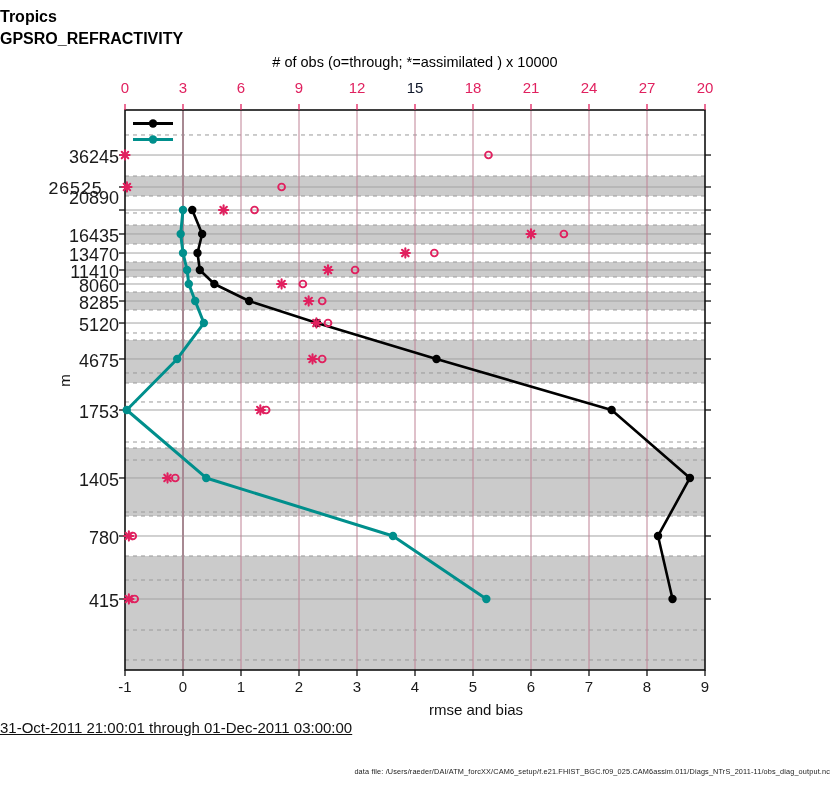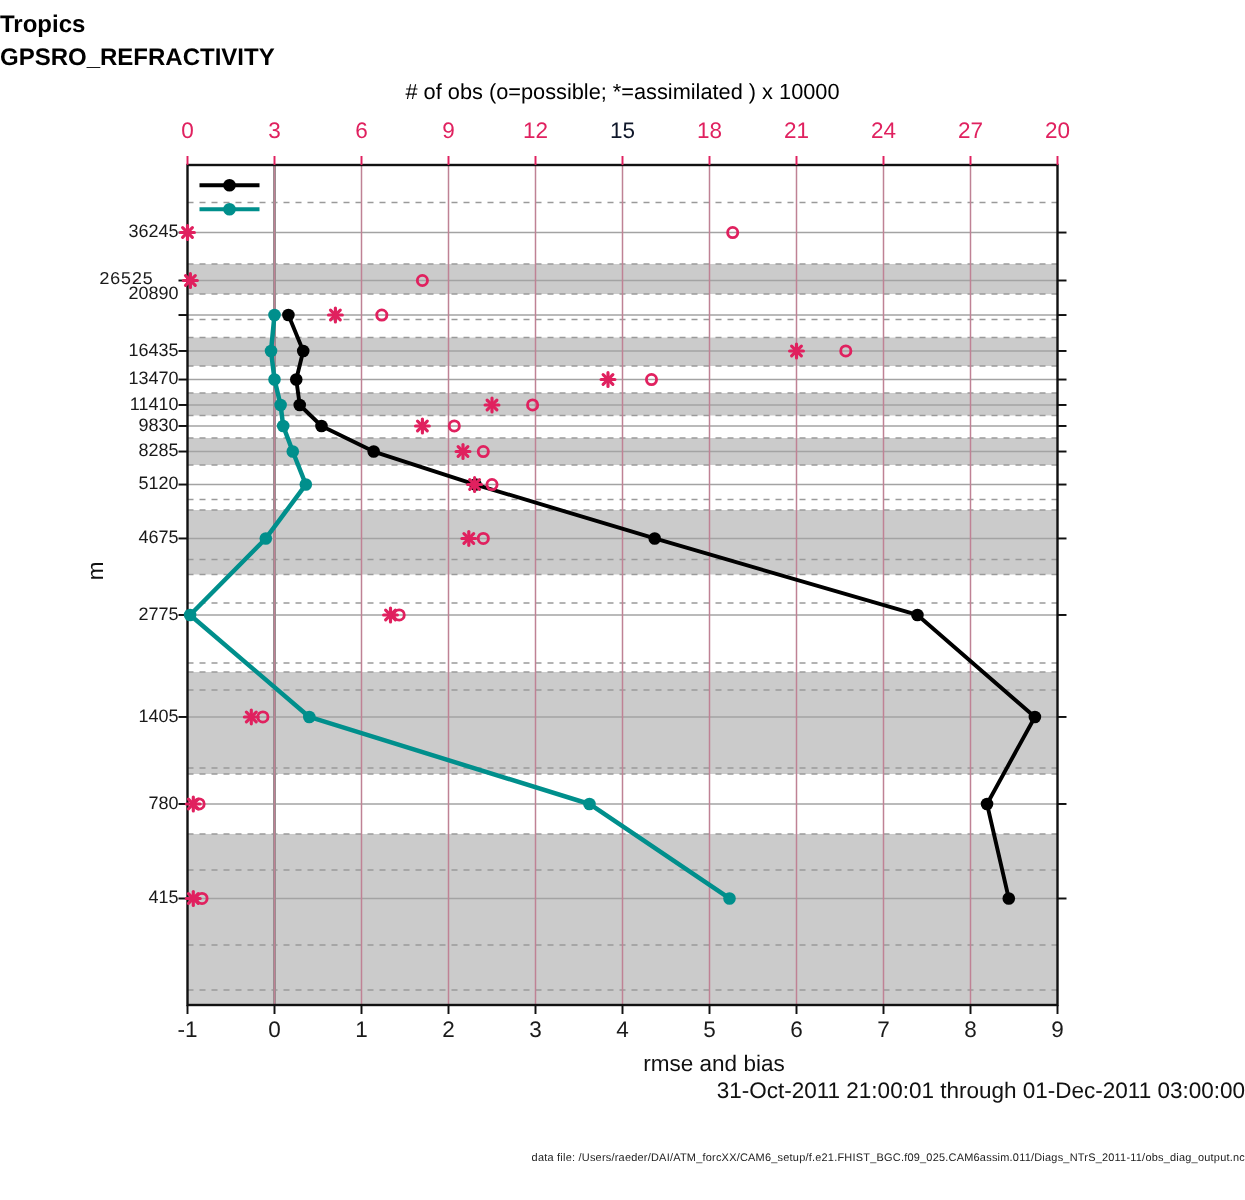--- a/index.html
+++ b/index.html
@@ -2,34 +2,34 @@
 <html><head>
 <meta charset="utf-8">
 <style>
   html,body{margin:0;padding:0;background:#ffffff;}
   body{width:830px;height:800px;position:relative;font-family:"Liberation Sans",sans-serif;overflow:hidden;}
   .abs{position:absolute;}
   .title{width:830px;font-weight:bold;font-size:16px;color:#000;}
   .obs-title{width:830px;text-align:center;font-size:14.5px;}
   .tick-label{font-size:15px;color:#1a1a1a;white-space:nowrap;}
   .top-tick{font-size:15px;text-align:center;width:44px;}
-  .ytick{width:72px;text-align:right;font-size:12px;color:#1a1a1a;}
+  .ytick{width:72px;text-align:right;font-size:18px;color:#1a1a1a;}
   .legend-text{font-size:13.5px;color:#0000f0;white-space:nowrap;}
   .xlabel{width:830px;text-align:center;font-size:15px;color:#111;}
-  .dateline{width:830px;text-align:right;font-size:15px;color:#111;}
+  .dateline{width:830px;text-align:left;font-size:15px;color:#111;text-decoration:underline;}
   .footer{width:830px;text-align:right;font-size:7.3px;color:#222;letter-spacing:0.15px;}
   .ylab{font-size:15px;color:#111;transform:rotate(-90deg);transform-origin:center;}
   svg{position:absolute;left:0;top:0;}
 </style>
 </head>
 <body>
 
 <div class="abs title" style="top:8px;left:0;">Tropics</div>
 <div class="abs title" style="top:30px;left:0;">GPSRO_REFRACTIVITY</div>
-<div class="abs obs-title" style="top:54px;left:0;"># of obs (o=possible; *=assimilated ) x 10000</div>
+<div class="abs obs-title" style="top:54px;left:0;"># of obs (o=through; *=assimilated ) x 10000</div>
 
 <div class="abs legend-text" style="left:178px;top:116px;">pr grand rmse = 2.9269</div>
 <div class="abs legend-text" style="left:178px;top:132px;">pr grand bias = 0.020831</div>
 
 <div class="abs ylab" style="left:58px;top:372px;">m</div>
 <div class="abs xlabel" style="top:701px;left:17px;padding-left:44px;">rmse and bias</div>
 <div class="abs dateline" style="top:719px;left:0;">31-Oct-2011 21:00:01 through 01-Dec-2011 03:00:00</div>
 <div class="abs footer" style="top:767px;left:0;">data file: /Users/raeder/DAI/ATM_forcXX/CAM6_setup/f.e21.FHIST_BGC.f09_025.CAM6assim.011/Diags_NTrS_2011-11/obs_diag_output.nc</div>
 
 <svg id="plot-canvas" width="830" height="800" viewBox="0 0 830 800">
@@ -263,21 +263,21 @@
     <span class="abs top-tick" style="left:509px;top:79px;color:#e0215f;">21</span>
     <span class="abs top-tick" style="left:567px;top:79px;color:#e0215f;">24</span>
     <span class="abs top-tick" style="left:625px;top:79px;color:#e0215f;">27</span>
     <span class="abs top-tick" style="left:683px;top:79px;color:#e0215f;">20</span>
     <span class="abs ytick" style="left:47px;top:147.024px;">36245</span>
     <span class="abs ytick" style="left:30px;top:179px;font-family:Liberation Mono, monospace;">26525</span>
     <span class="abs ytick" style="left:47px;top:188px;">20890</span>
     <span class="abs ytick" style="left:47px;top:225.984px;">16435</span>
     <span class="abs ytick" style="left:47px;top:245.024px;">13470</span>
     <span class="abs ytick" style="left:47px;top:261.992px;">11410</span>
-    <span class="abs ytick" style="left:47px;top:275.99199999999996px;">9830</span>
+    <span class="abs ytick" style="left:47px;top:275.99199999999996px;">8060</span>
     <span class="abs ytick" style="left:47px;top:293.016px;">8285</span>
     <span class="abs ytick" style="left:47px;top:315.024px;">5120</span>
     <span class="abs ytick" style="left:47px;top:350.976px;">4675</span>
-    <span class="abs ytick" style="left:47px;top:401.99199999999996px;">2775</span>
+    <span class="abs ytick" style="left:47px;top:401.99199999999996px;">1753</span>
     <span class="abs ytick" style="left:47px;top:469.976px;">1405</span>
     <span class="abs ytick" style="left:47px;top:527.992px;">780</span>
     <span class="abs ytick" style="left:47px;top:590.992px;">415</span>
   </div>
 
 </body></html>

